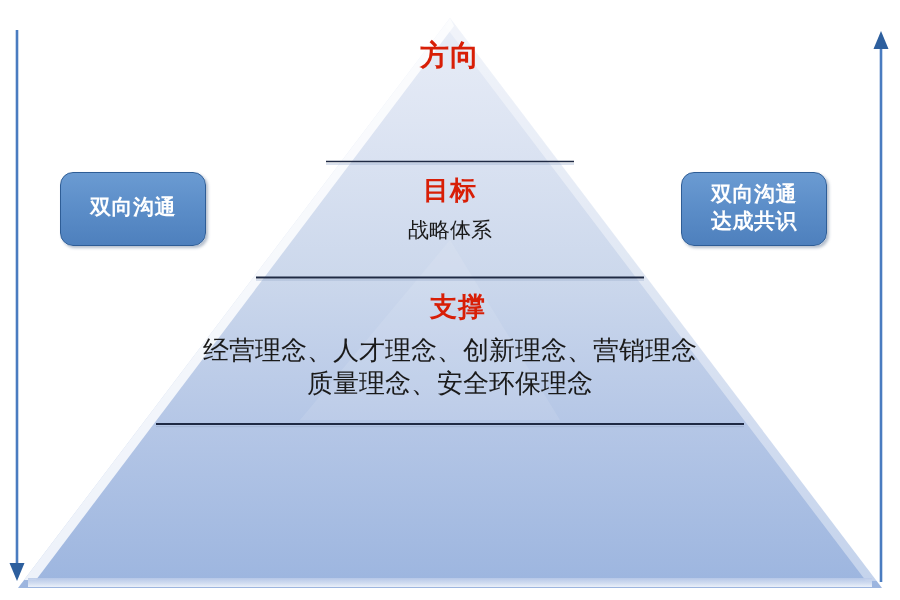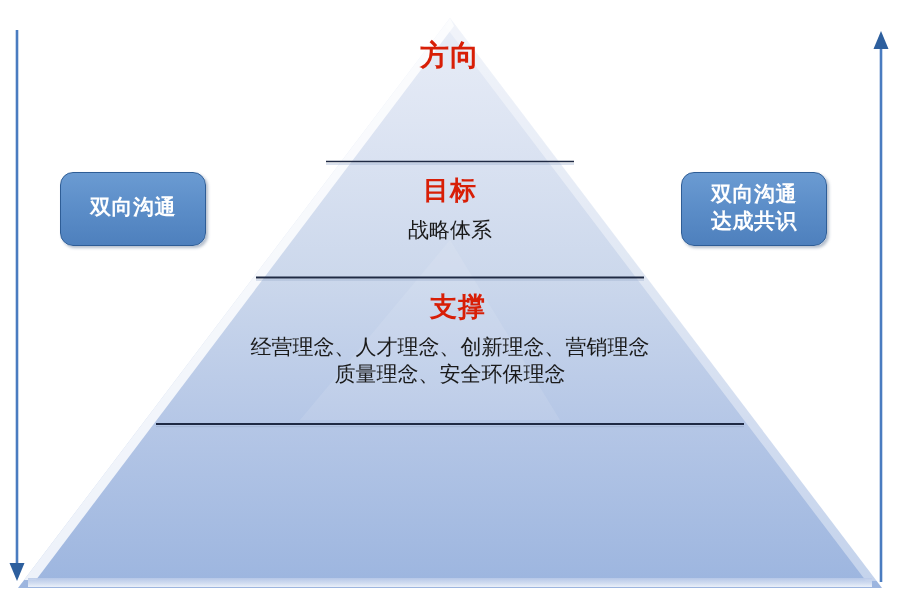--- a/index.html
+++ b/index.html
@@ -53,21 +53,21 @@
   #tier-1 .tier-body  { font-size: 21px; margin-top: 7px; }
 
   
   #tier-2 { top: 176px; }
   #tier-2 .tier-title { font-size: 26px; }
   #tier-2 .tier-body  { font-size: 21px; margin-top: 12px; }
 
   
   #tier-3 { top: 292px; }
   #tier-3 .tier-title { font-size: 27px; padding-left: 16px; }
-  #tier-3 .tier-body  { font-size: 21px; margin-top: 12px; }
+  #tier-3 .tier-body  { font-size: 26px; margin-top: 12px; }
 
   
   #tier-4 { top: 440px; }
   #tier-4 .tier-title { font-size: 28px; }
   #tier-4 .tier-body  { font-size: 21px; margin-top: 14px; }
 
   
   .badge {
     position: absolute;
     width: 146px;

